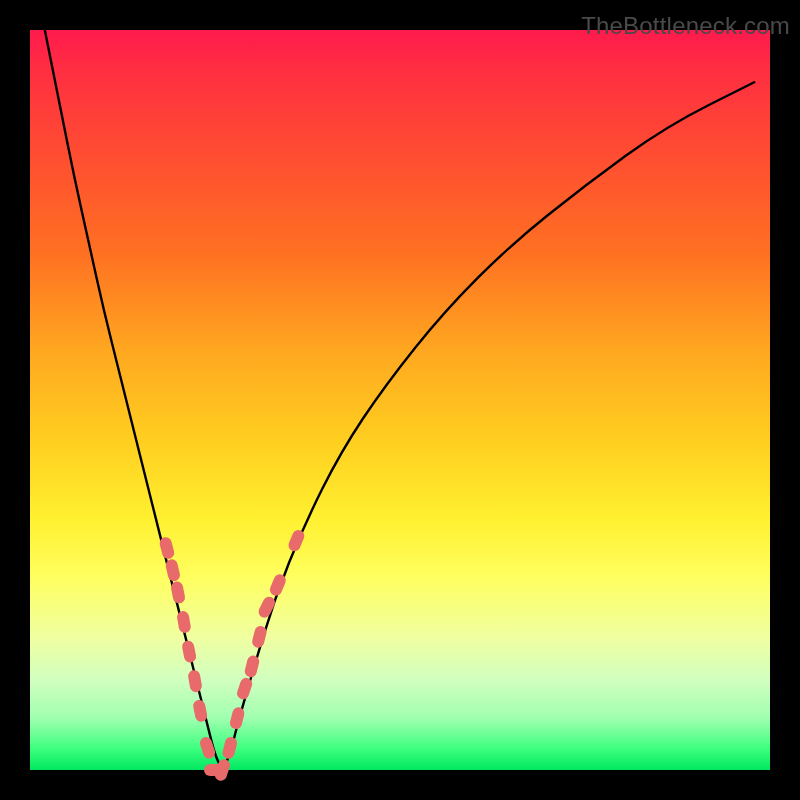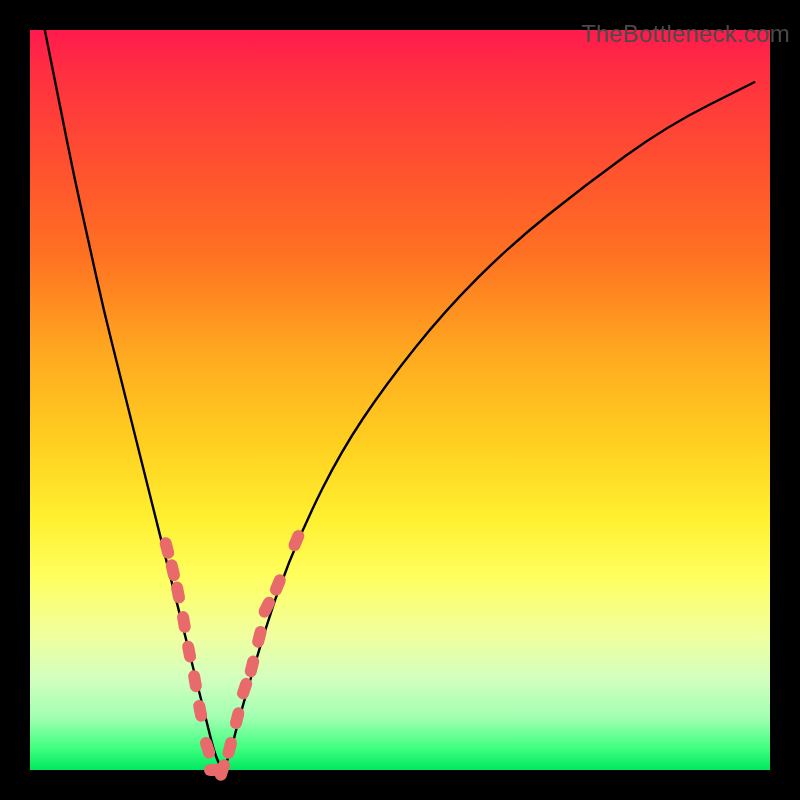--- a/index.html
+++ b/index.html
@@ -35,21 +35,21 @@
       #fff030 66%,
       #ffff60 74%,
       #f0ffa0 82%,
       #d0ffc0 88%,
       #a0ffb0 93%,
       #40ff80 97%,
       #00e860 100%);
   }
   .watermark {
     position: absolute;
-    top: 20px;
+    top: 12px;
     right: 10px;
     color: #4a4a4a;
     font-size: 24px;
     font-weight: 500;
     letter-spacing: 0.2px;
   }
   svg.curve {
     position: absolute;
     top: 30px;
     left: 30px;

